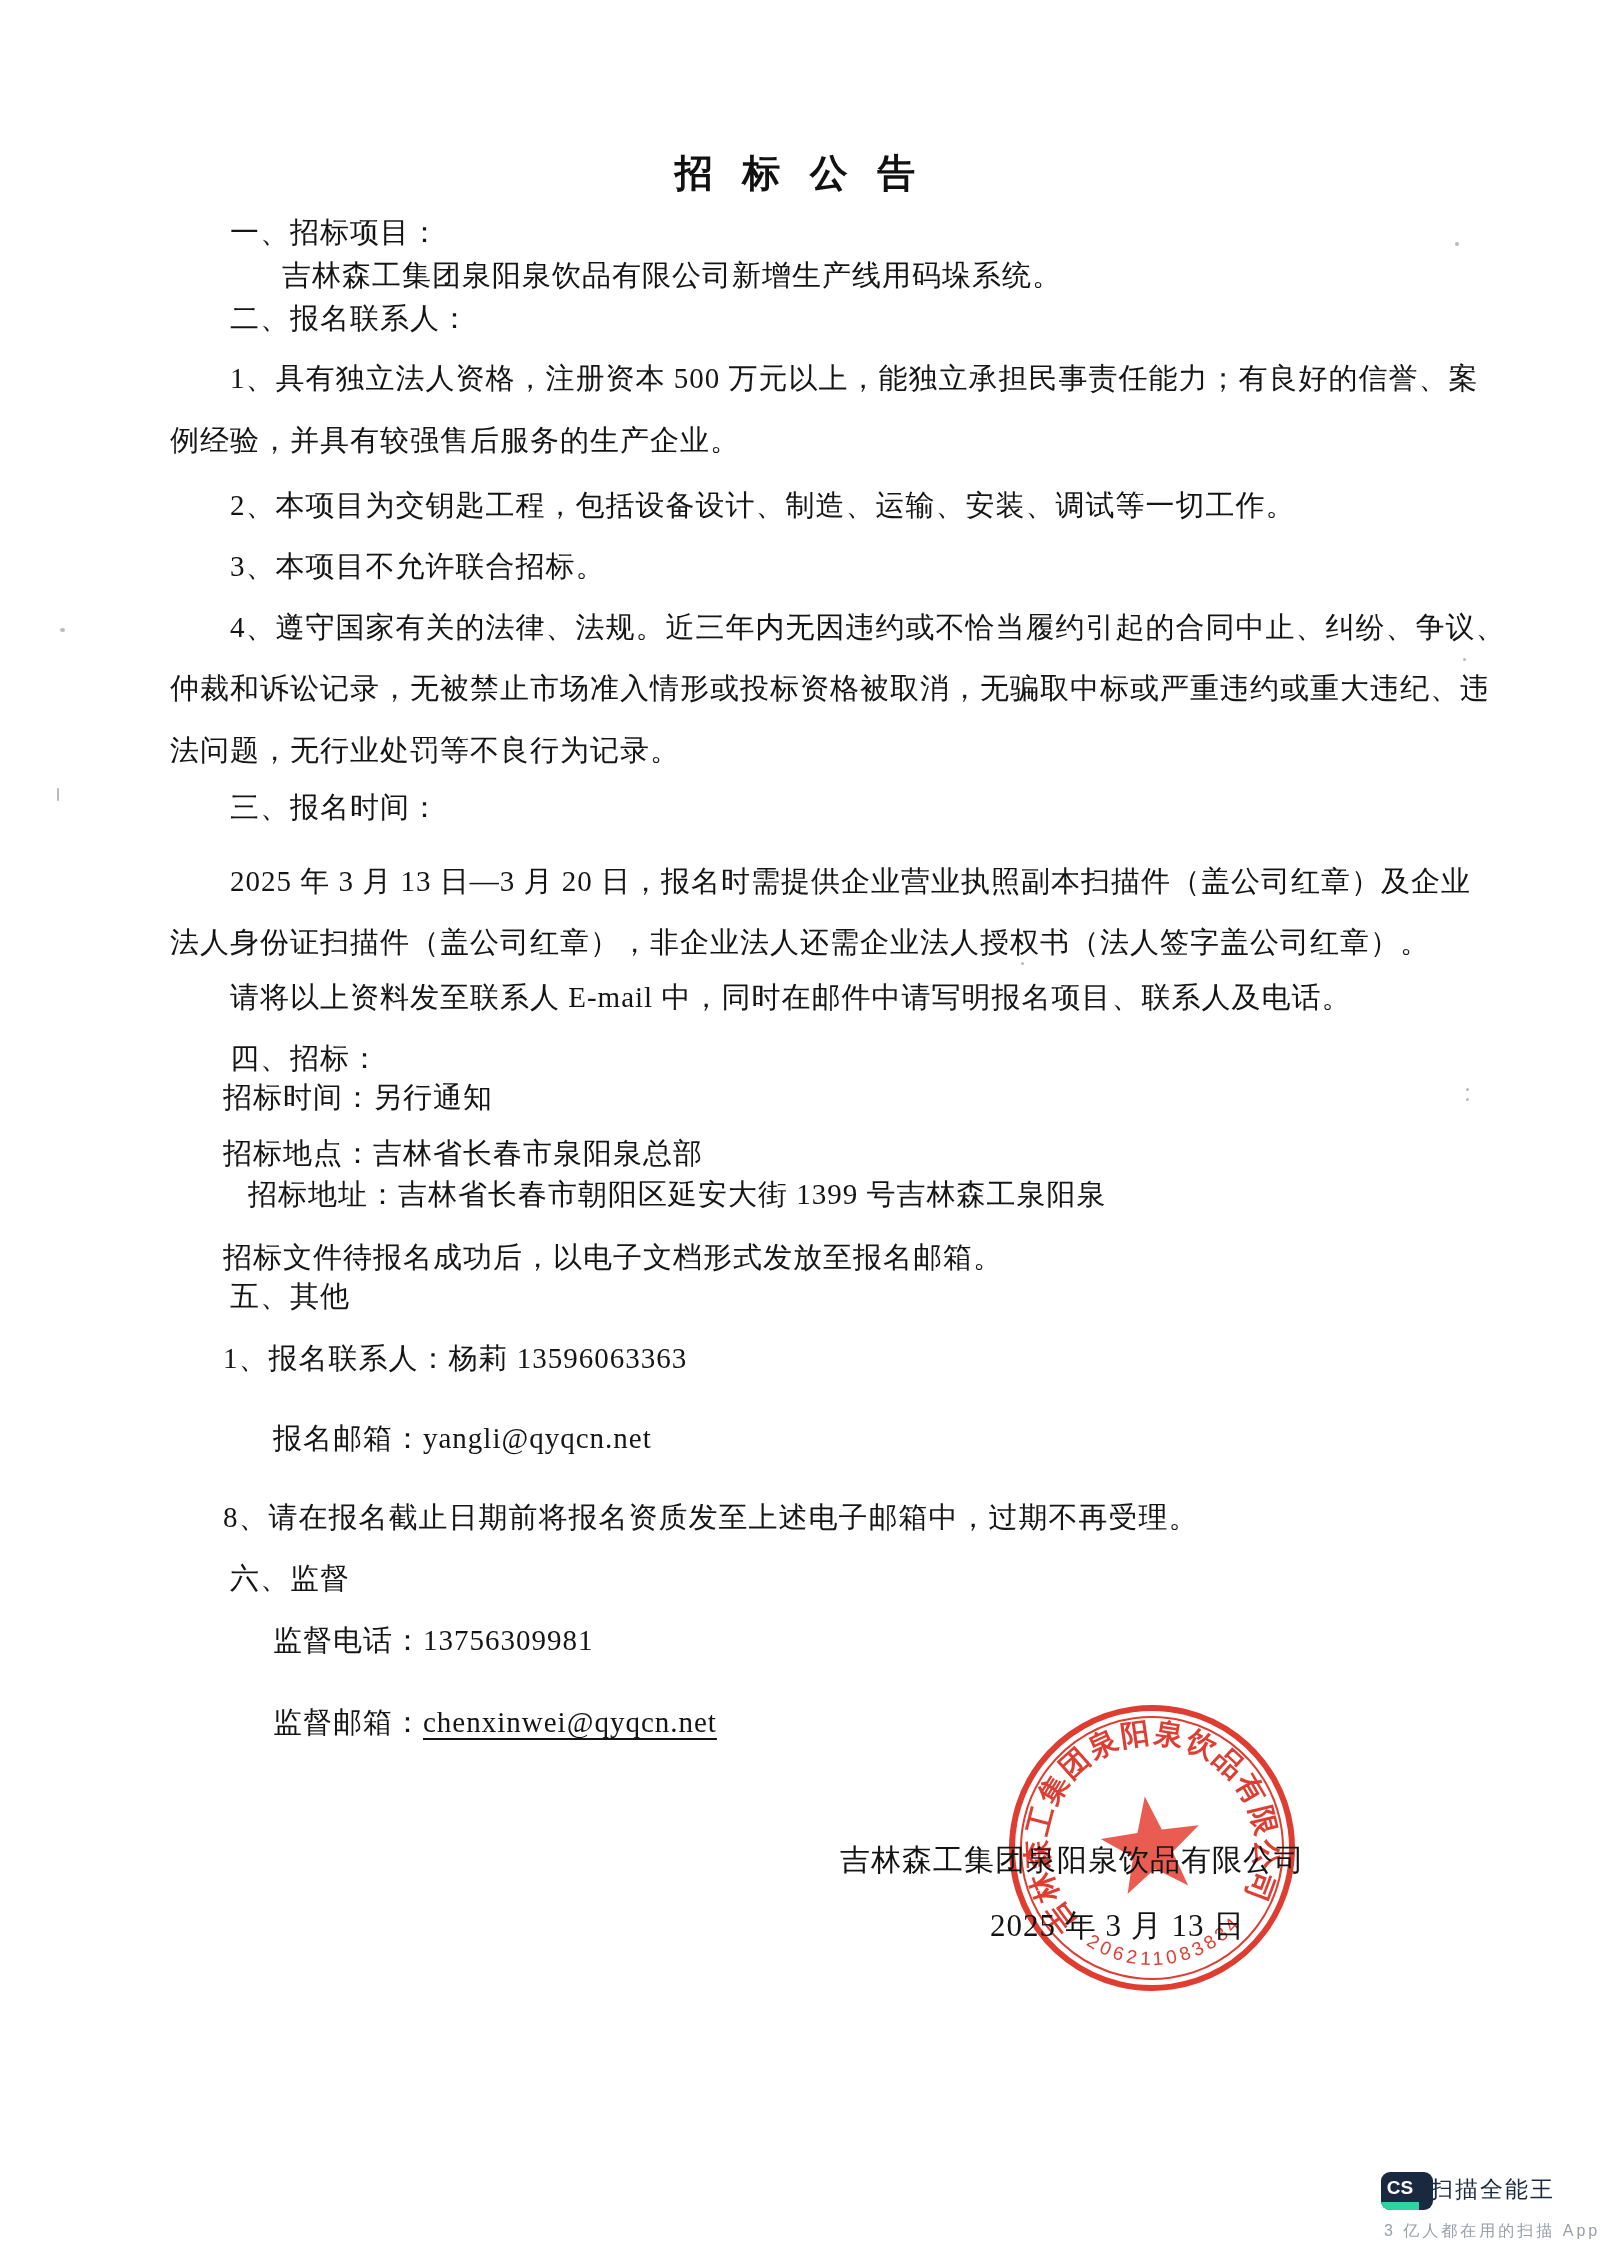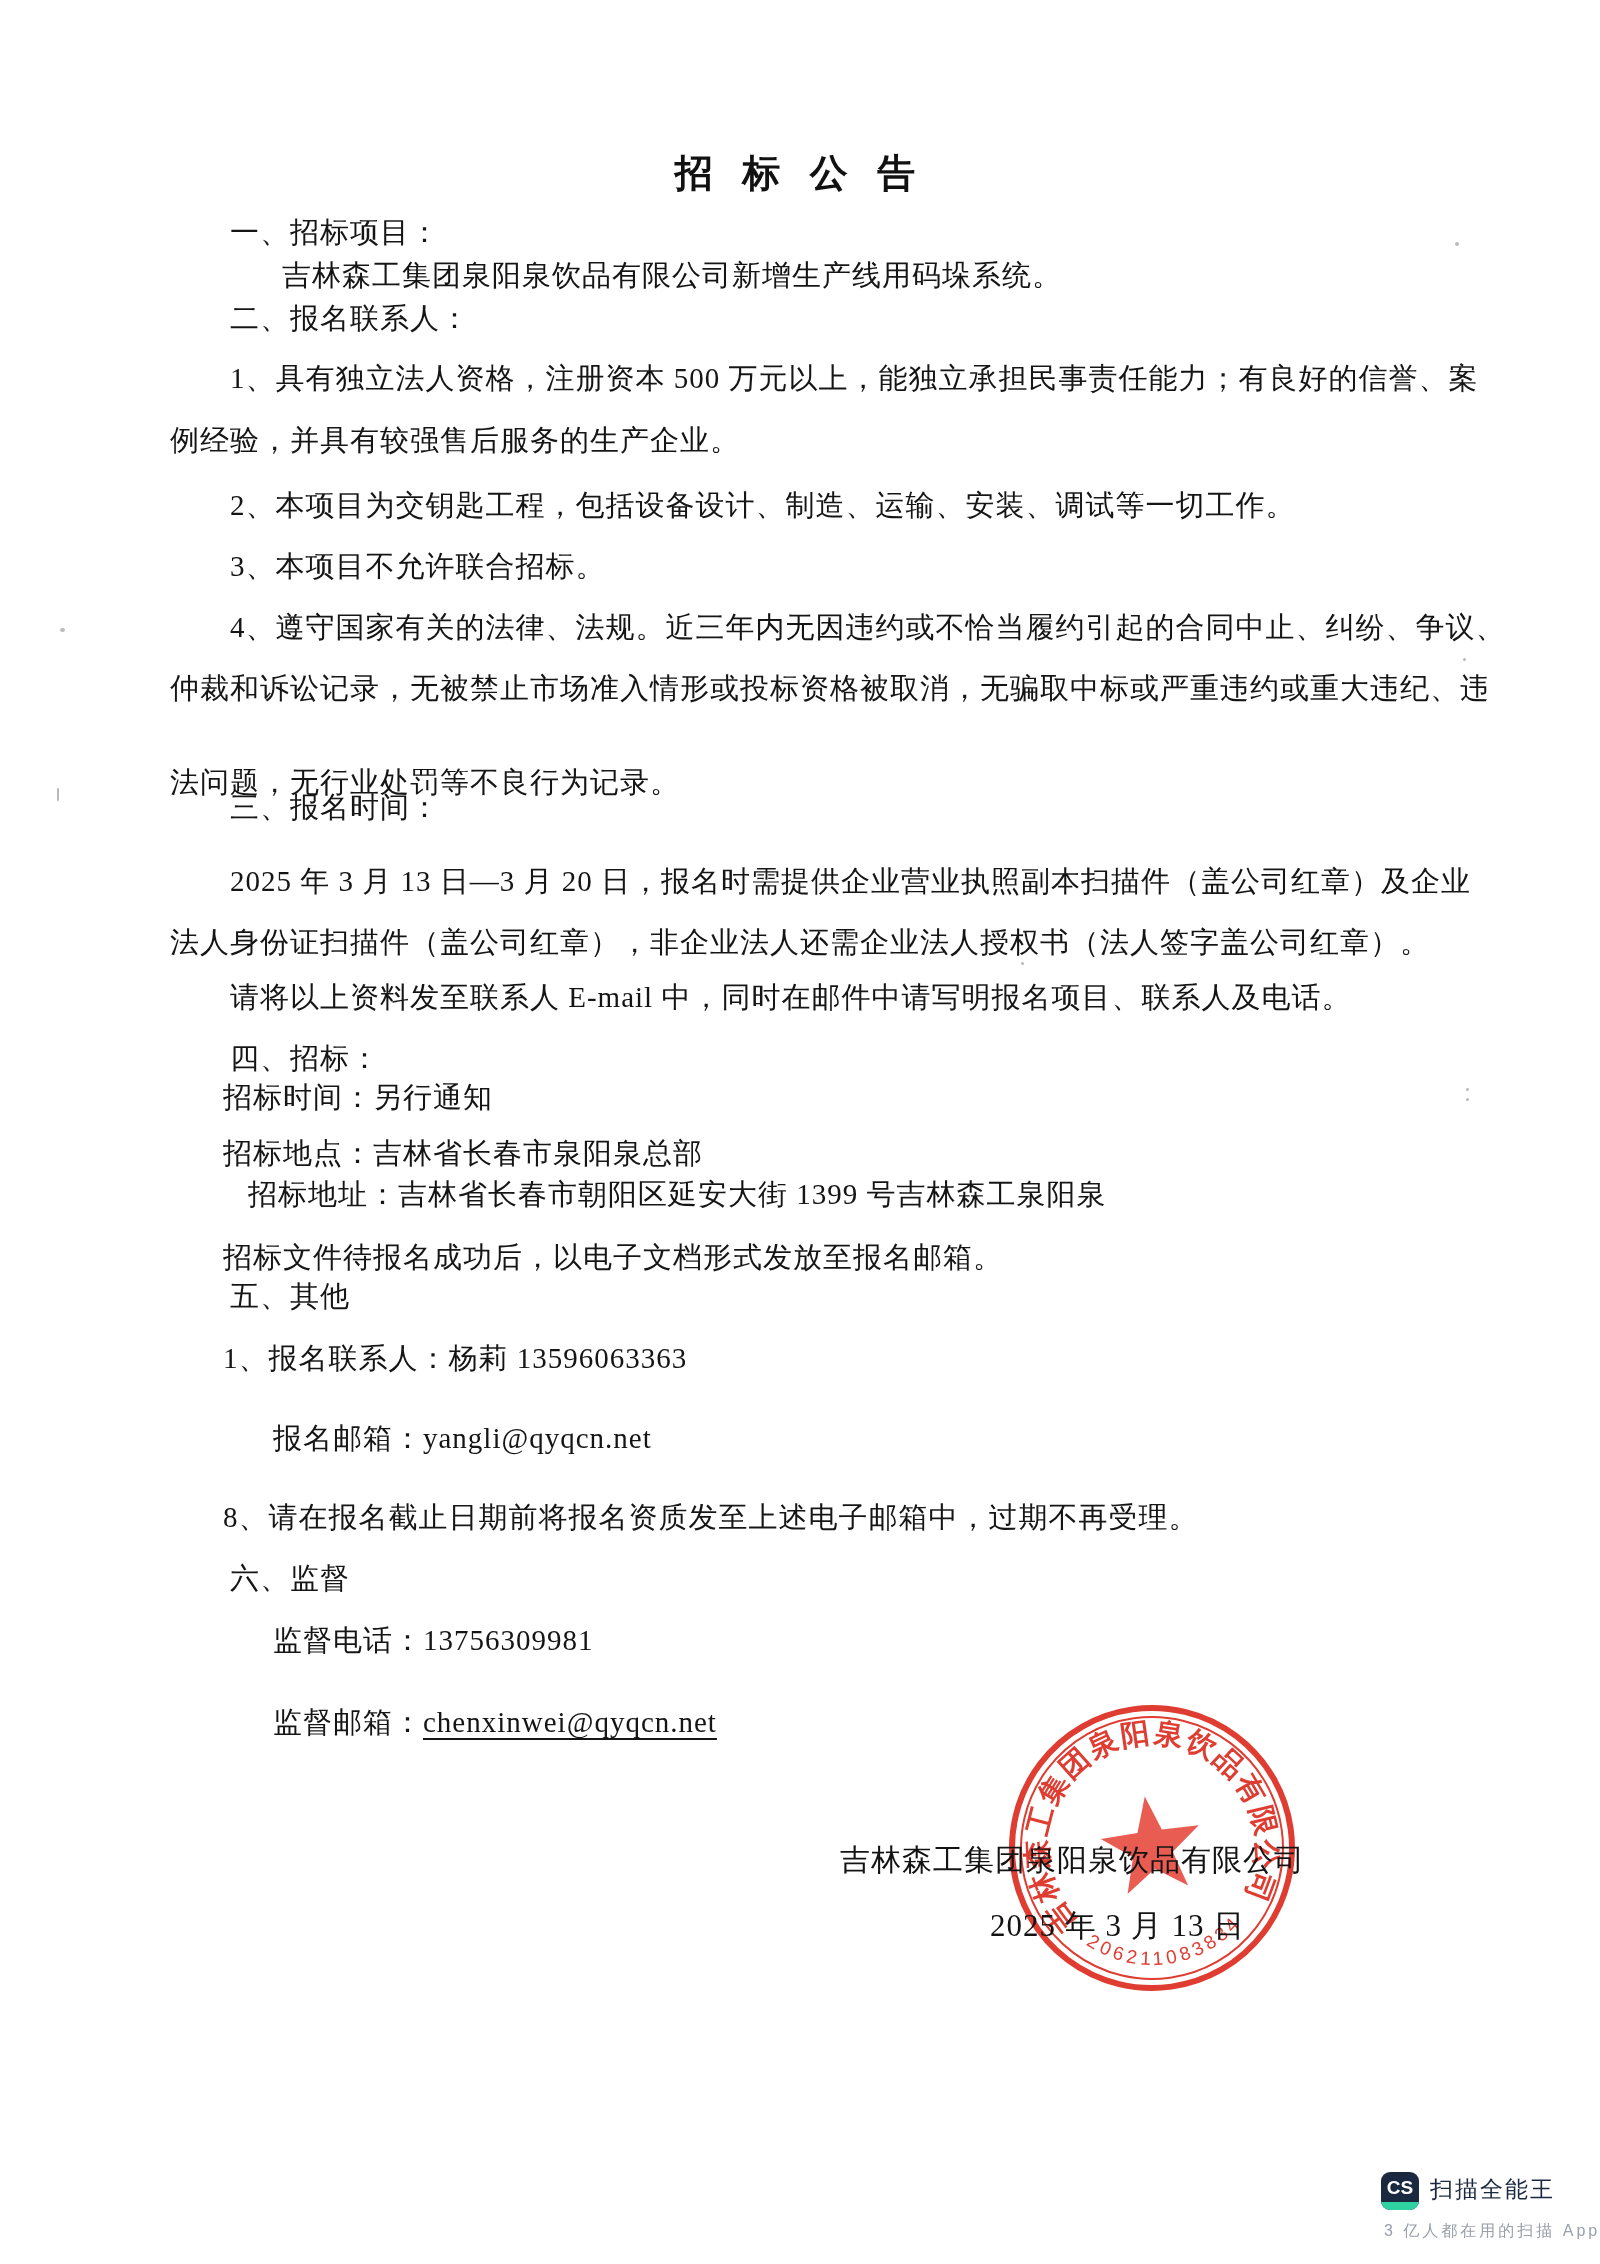--- a/index.html
+++ b/index.html
@@ -34,21 +34,21 @@
   .x-sub{left:223px;}     
   .x-ind{left:273px;}     
   .u{text-decoration:underline;text-underline-offset:6px;}
   .sig{position:absolute;white-space:nowrap;font-size:30px;letter-spacing:1px;color:#131313;z-index:3;}
   .stamp{position:absolute;left:1002px;top:1698px;width:300px;height:300px;z-index:2;transform:rotate(-8deg);opacity:.93;}
   .speck{position:absolute;background:#b9b9b9;border-radius:50%;z-index:1;}
   
   .wm{position:absolute;z-index:4;}
   .wm-icon{
     position:absolute;left:1381px;top:2172px;
-    width:38px;height:38px;border-radius:9px;
+    width:52px;height:38px;border-radius:9px;
     background:#1b2940;
     overflow:hidden;
   }
   .wm-icon .cs{
     position:absolute;left:0;top:0;width:38px;height:31px;
     color:#fff;font-family:"Liberation Sans","DejaVu Sans",sans-serif;
     font-weight:bold;font-size:19px;line-height:31px;text-align:center;letter-spacing:0;
   }
   .wm-icon .strip{position:absolute;left:0;bottom:0;width:38px;height:8px;background:#2fd3a2;}
   .wm-name{
@@ -72,21 +72,21 @@
   <div class="line x-sec" style="top:213px;">一、招标项目：</div>
   <div class="line x-proj" style="top:256px;">吉林森工集团泉阳泉饮品有限公司新增生产线用码垛系统。</div>
 
   <div class="line x-sec" style="top:299px;">二、报名联系人：</div>
   <div class="line x-sec" style="top:359px;">1、具有独立法人资格，注册资本 500 万元以上，能独立承担民事责任能力；有良好的信誉、案</div>
   <div class="line x-cont" style="top:421px;">例经验，并具有较强售后服务的生产企业。</div>
   <div class="line x-sec" style="top:486px;">2、本项目为交钥匙工程，包括设备设计、制造、运输、安装、调试等一切工作。</div>
   <div class="line x-sec" style="top:547px;">3、本项目不允许联合招标。</div>
   <div class="line x-sec" style="top:608px;">4、遵守国家有关的法律、法规。近三年内无因违约或不恰当履约引起的合同中止、纠纷、争议、</div>
   <div class="line x-cont" style="top:669px;">仲裁和诉讼记录，无被禁止市场准入情形或投标资格被取消，无骗取中标或严重违约或重大违纪、违</div>
-  <div class="line x-cont" style="top:731px;margin-top:32px;">法问题，无行业处罚等不良行为记录。</div>
+  <div class="line x-cont" style="top:731px;">法问题，无行业处罚等不良行为记录。</div>
 
   <div class="line x-sec" style="top:788px;">三、报名时间：</div>
   <div class="line x-sec" style="top:862px;">2025 年 3 月 13 日—3 月 20 日，报名时需提供企业营业执照副本扫描件（盖公司红章）及企业</div>
   <div class="line x-sec" style="top:978px;">请将以上资料发至联系人 E-mail 中，同时在邮件中请写明报名项目、联系人及电话。</div>
   <div class="line x-cont" style="top:923px;">法人身份证扫描件（盖公司红章），非企业法人还需企业法人授权书（法人签字盖公司红章）。</div>
 
   <div class="line x-sec" style="top:1039px;">四、招标：</div>
   <div class="line x-sub" style="top:1078px;">招标时间：另行通知</div>
   <div class="line x-sub" style="top:1134px;text-align:right;">招标地点：吉林省长春市泉阳泉总部</div>
   <div class="line x-sub" style="top:1175px;margin-left:25px;">招标地址：吉林省长春市朝阳区延安大街 1399 号吉林森工泉阳泉</div>

